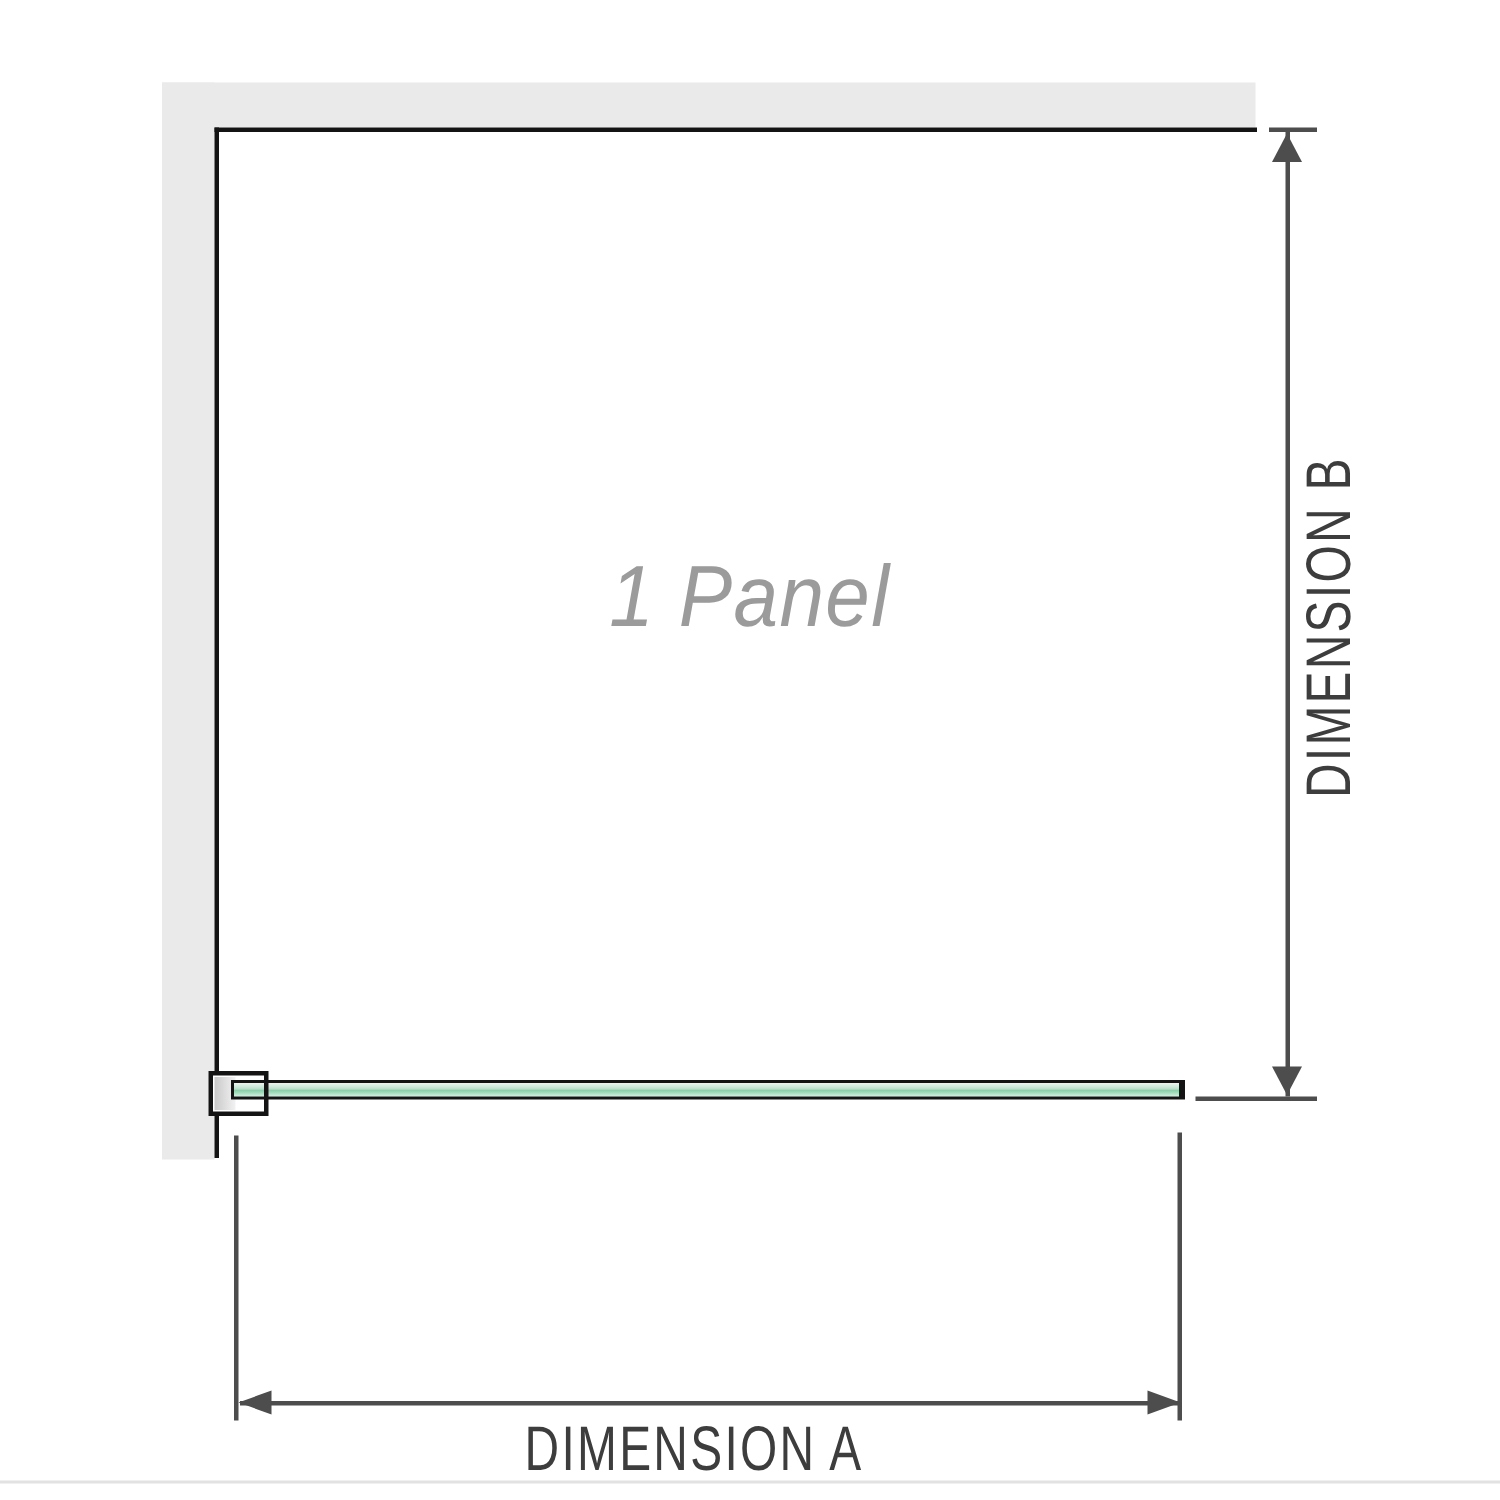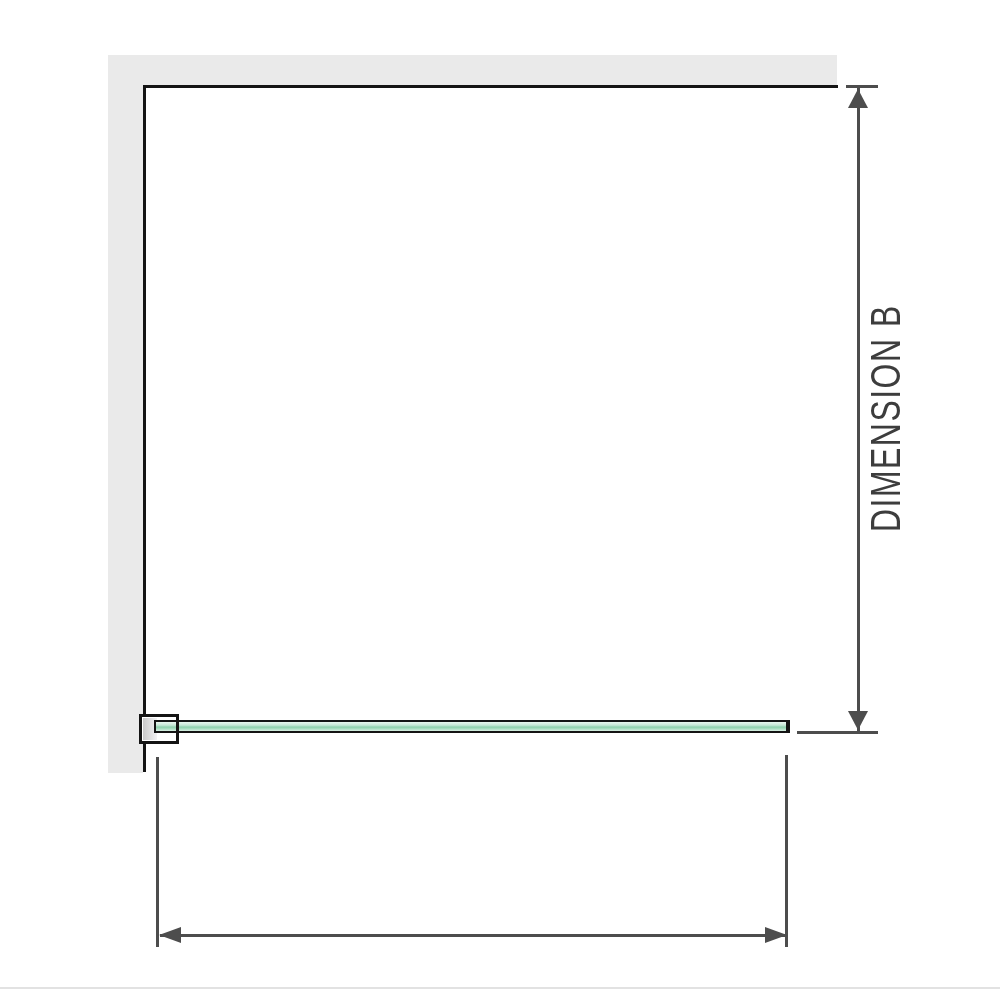--- a/index.html
+++ b/index.html
@@ -83,33 +83,39 @@
 <body>
 
 <div class="canvas">
 
   <div class="abs wall" style="left:108px; top:55px; width:729px; height:30px;"></div>
   <div class="abs wall" style="left:108px; top:55px; width:35px; height:718px;"></div>
 
   <div class="abs blackline" style="left:143px; top:85px; width:695px; height:3px;"></div>
   <div class="abs blackline" style="left:143px; top:85px; width:3px; height:687px;"></div>
 
+  <div class="abs panel-label" style="left:300px; top:368px; width:400px;">
+    <span class="cond2">1 Panel</span>
+  </div>
 
   <div class="abs" style="left:139px; top:714px; width:40px; height:30px; background:#ffffff;"></div>
   <div class="abs" style="left:143px; top:718px; width:14px; height:22px; background:linear-gradient(to right,#c9c9c9,#f2f2f4);"></div>
 
   <div class="abs glass" style="left:154px; top:720px; width:636px; height:13px;"></div>
 
   <div class="abs bracket-outline" style="left:139px; top:714px; width:40px; height:30px;"></div>
 
   <div class="abs dimline" style="left:156px; top:757px; width:3px; height:190px;"></div>
   <div class="abs dimline" style="left:785px; top:755px; width:3px; height:192px;"></div>
   <div class="abs dimline" style="left:160px; top:934px; width:626px; height:3px;"></div>
   <div class="abs tri tri-left" style="left:159px; top:927px;"></div>
   <div class="abs tri tri-right" style="left:765px; top:927px;"></div>
+  <div class="abs dim-label" style="left:263px; top:946px; width:400px;">
+    <span class="cond">DIMENSION A</span>
+  </div>
 
   <div class="abs dimline" style="left:846px; top:85px; width:32px; height:3px;"></div>
   <div class="abs dimline" style="left:797px; top:731px; width:81px; height:3px;"></div>
   <div class="abs dimline" style="left:857px; top:88px; width:3px; height:643px;"></div>
   <div class="abs tri tri-up" style="left:848px; top:89px;"></div>
   <div class="abs tri tri-down" style="left:848px; top:711px;"></div>
   <div class="abs dim-label" style="left:686px; top:398px; width:400px; height:40px; transform:rotate(-90deg);">
     <span class="cond">DIMENSION B</span>
   </div>
 

